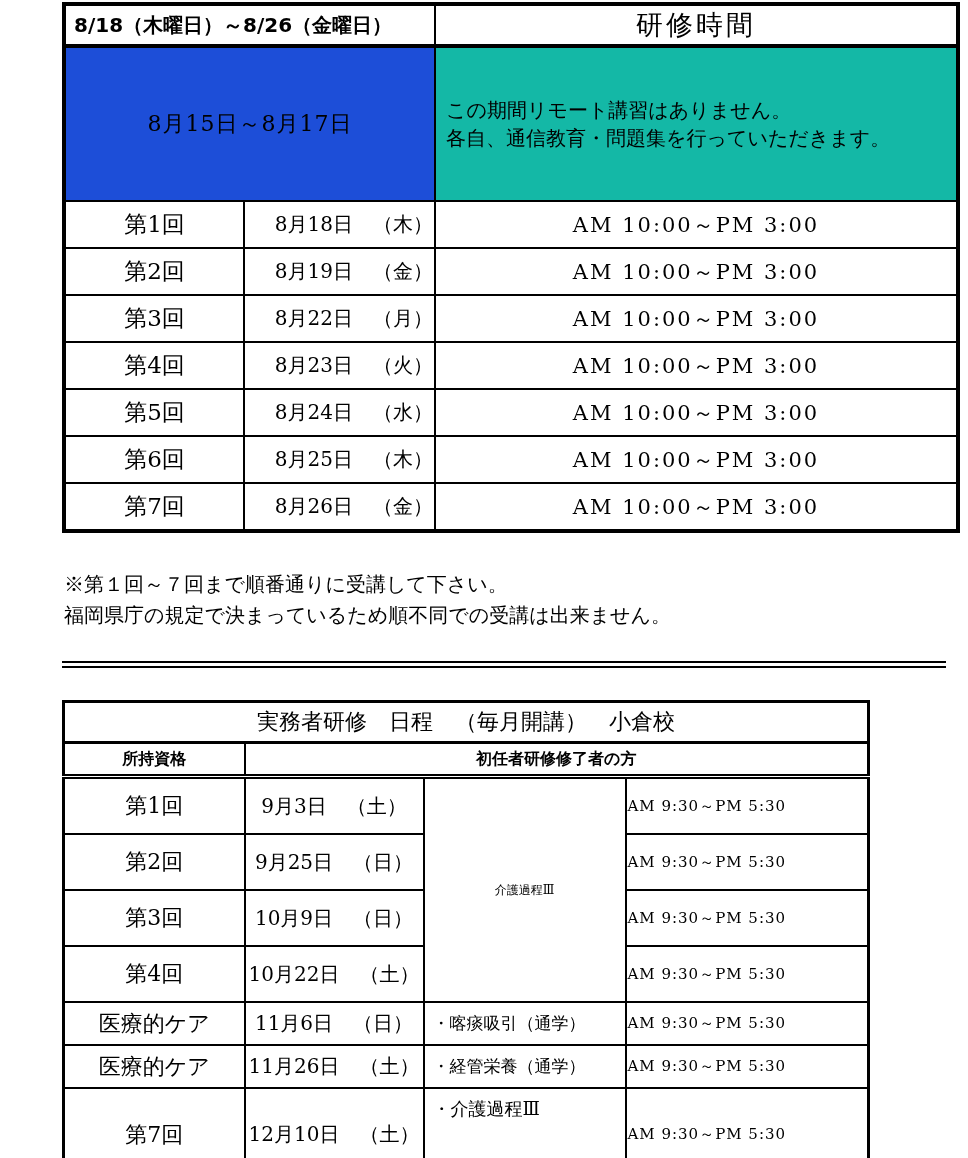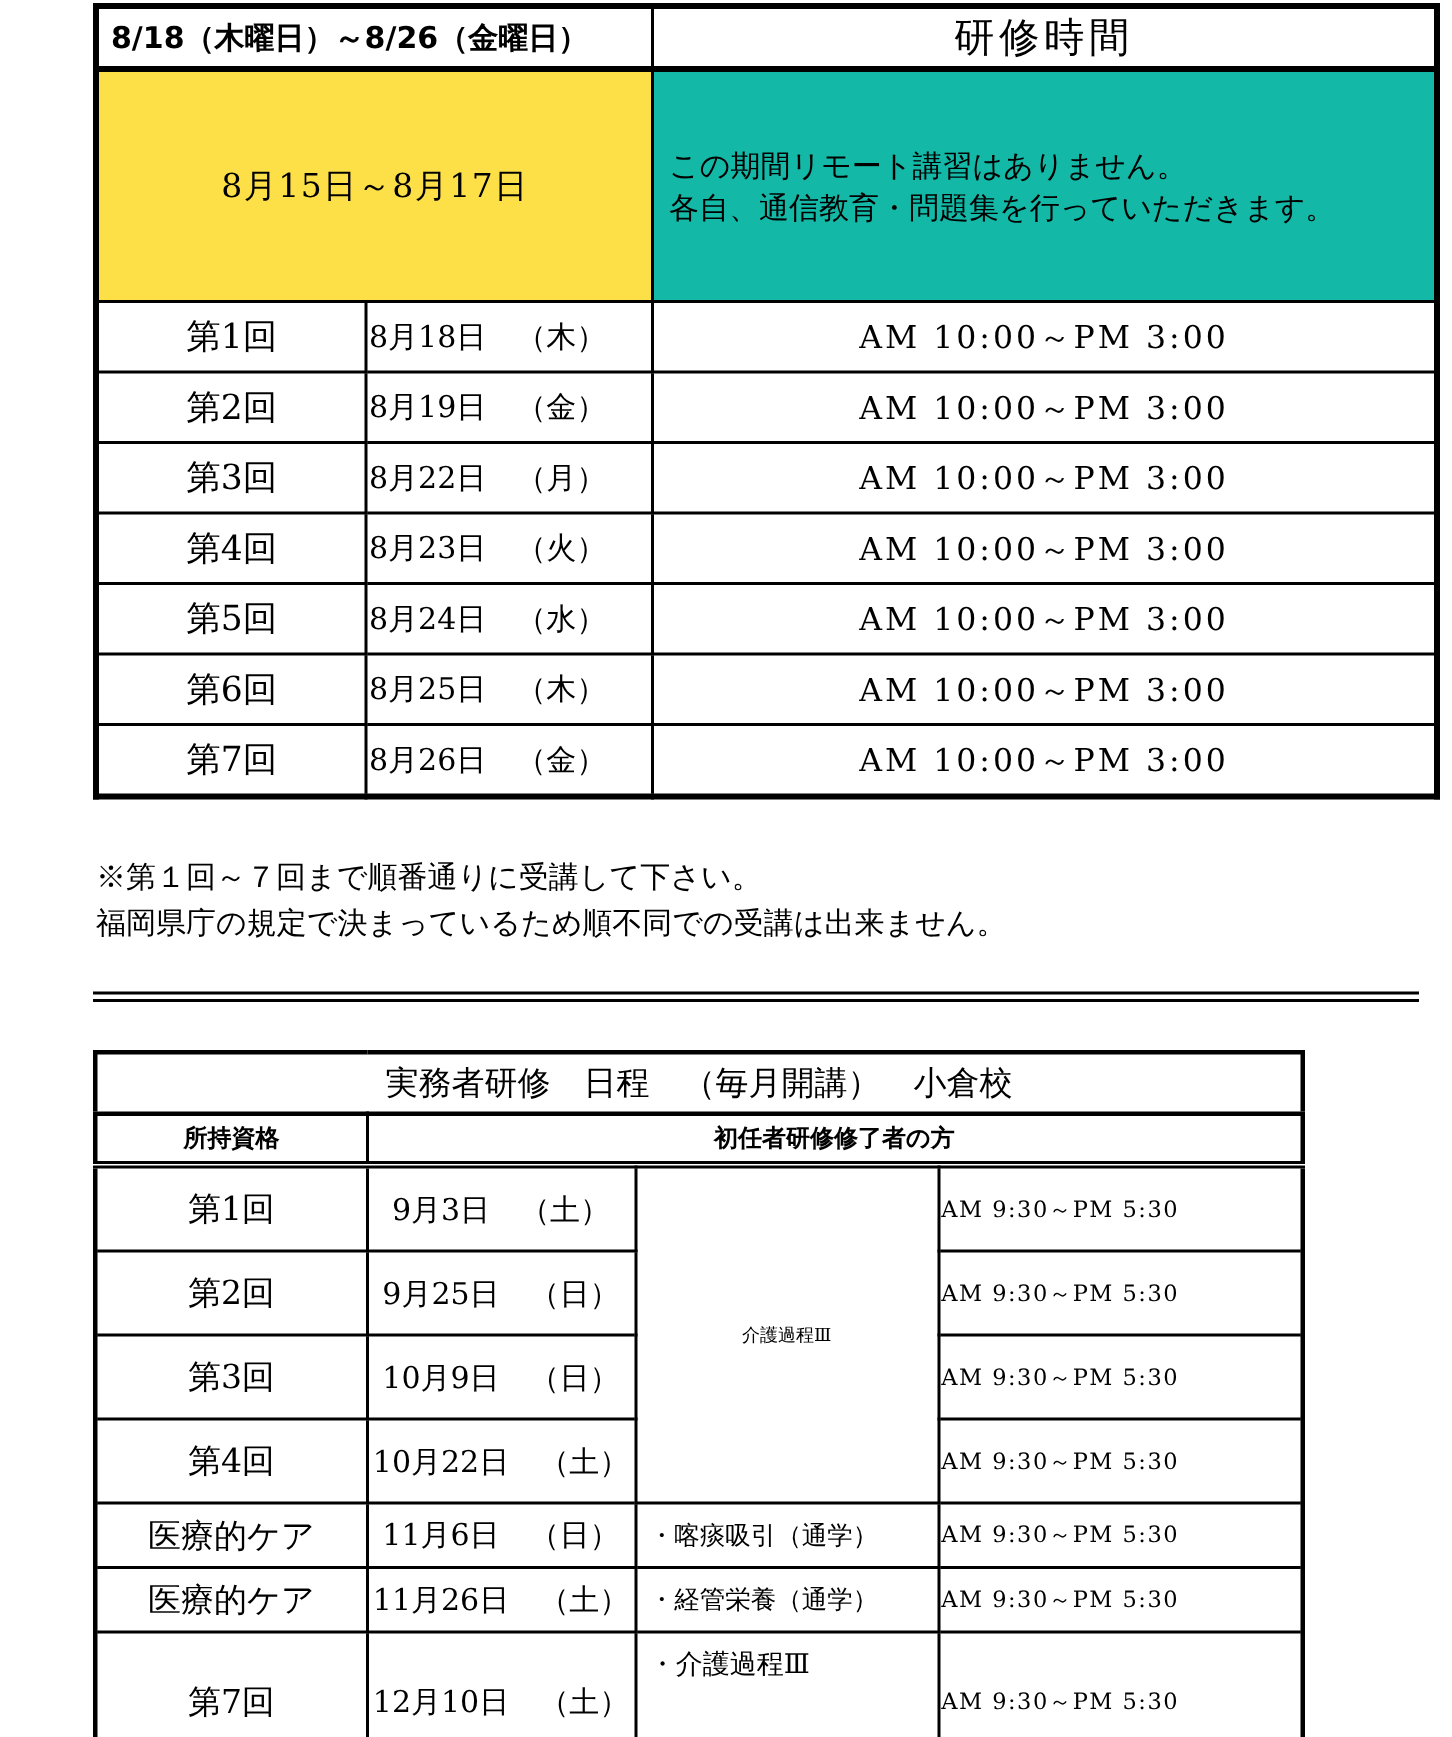--- a/index.html
+++ b/index.html
@@ -17,21 +17,21 @@
   .t1-range{
     font-family:"DejaVu Sans","Liberation Sans",sans-serif;
     font-weight:bold;font-size:20px;text-align:left;padding-left:8px;
   }
   .t1-time-title{font-size:27px;text-align:center;letter-spacing:3px;}
   .t1-gray td{height:140px;}
   .closed-dates{font-size:22px;text-align:center;letter-spacing:1px;}
   .closed-note{font-size:20px;line-height:28px;text-align:left;padding:6px 8px 6px 10px;}
   .t1 tr.t1-row td{height:43px;}
   .c-session{font-size:23px;text-align:center;}
-  .c-date{font-size:20px;text-align:left;}
+  .c-date{font-size:20px;text-align:right;}
   .c-time{font-size:21px;text-align:center;letter-spacing:2px;white-space:nowrap;}
 
   
   .notice{margin:36px 0 0 64px;font-size:20px;line-height:31px;}
 
   
   .hr-double{
     margin:30px 0 0 62px;width:884px;height:7px;box-sizing:border-box;
     border-top:2px solid #000;border-bottom:2px solid #000;
   }
@@ -72,21 +72,21 @@
         <col style="width:180px">
         <col style="width:191px">
         <col>
       </colgroup>
     <tbody>
       <tr class="t1-hdr">
         <td colspan="2" class="t1-range">8/18（木曜日）～8/26（金曜日）</td>
         <td class="t1-time-title">研修時間</td>
       </tr>
       <tr class="t1-gray">
-        <td colspan="2" class="closed-dates" style="background: #fde047; text-align: center;">8月15日～8月17日</td>
+        <td colspan="2" class="closed-dates" style="background: #1d4ed8; text-align: center;">8月15日～8月17日</td>
         <td class="closed-note" style="background: #14b8a6;">
           <div>この期間リモート講習はありません。</div>
           <div>各自、通信教育・問題集を行っていただきます。</div>
         </td>
       </tr>
       <tr class="t1-row">
         <td class="c-session">第1回</td>
         <td class="c-date">8月18日　（木）</td>
         <td class="c-time">AM 10:00～PM 3:00</td>
       </tr>

